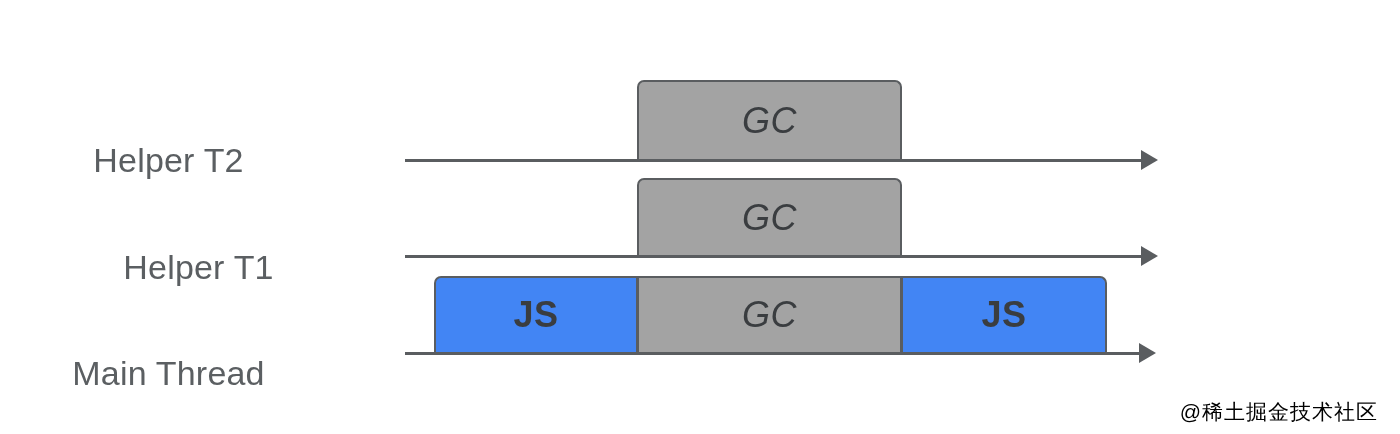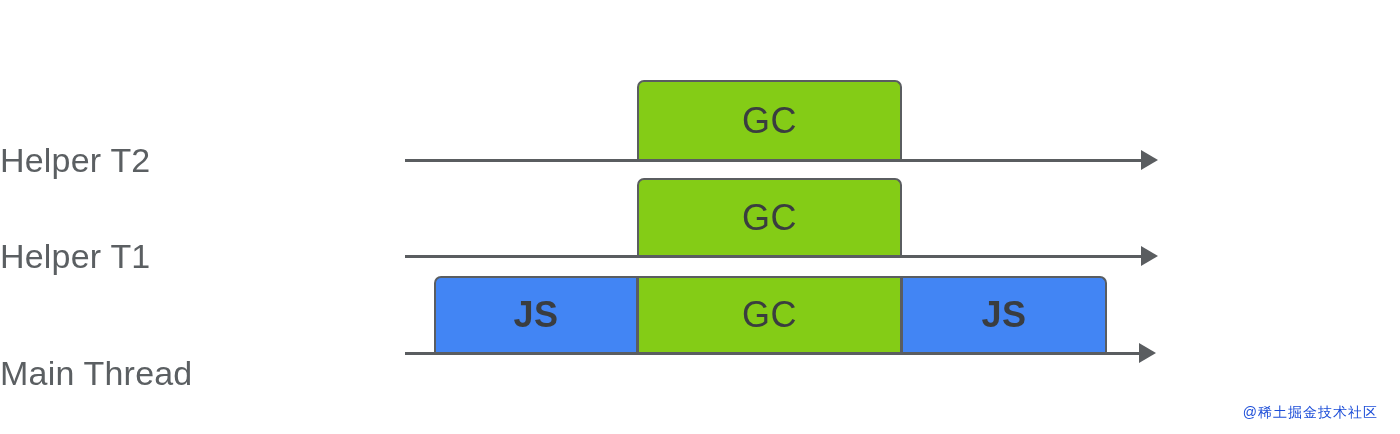--- a/index.html
+++ b/index.html
@@ -26,30 +26,30 @@
   }
   
   #row-helper-t2 { top: 50px; }
   #row-helper-t1 { top: 146px; }
   #row-main-thread { top: 243px; }
 
   .row-label {
     position: absolute;
     left: 0;
     width: 337px;
-    text-align: left;
+    text-align: center;
     color: #5b5f62;
     font-size: 34px;
     line-height: 38px;
     letter-spacing: 0.2px;
     white-space: nowrap;
   }
   
   #row-helper-t2 .row-label { top: 91px; }
-  #row-helper-t1 .row-label { top: 91px; }
+  #row-helper-t1 .row-label { top: 102px; padding-left: 30px; }
   #row-main-thread .row-label { top: 111px; }
 
   .axis {
     position: absolute;
     left: 405px;
     height: 3px;
     background: #5a5d60;
   }
   #row-helper-t2 .axis { top: 109px; width: 740px; }
   #row-helper-t1 .axis { top: 109px; width: 740px; }
@@ -78,29 +78,29 @@
     justify-content: center;
     color: #3a3d40;
     font-size: 36px;
     line-height: 1;
     letter-spacing: 0.5px;
   }
   .block.mid-left { border-radius: 7px 0 0 0; }
   .block.mid-right { border-radius: 0 7px 0 0; }
   .block.mid-flat { border-radius: 0; }
 
-  .gc { background: #84cc16; }
+  .gc { background: #a3a3a3; font-style: italic; }
   .js { background: #4285f4; font-weight: bold; }
 
   .watermark {
     position: absolute;
     right: 22px;
     bottom: 12px;
-    color: #1d4ed8;
-    font-size: 14px;
+    color: #000000;
+    font-size: 21px;
     line-height: 20px;
     white-space: nowrap;
     letter-spacing: 1px;
   }
 </style>
 </head>
 <body>
 
 <div id="canvas">
 

